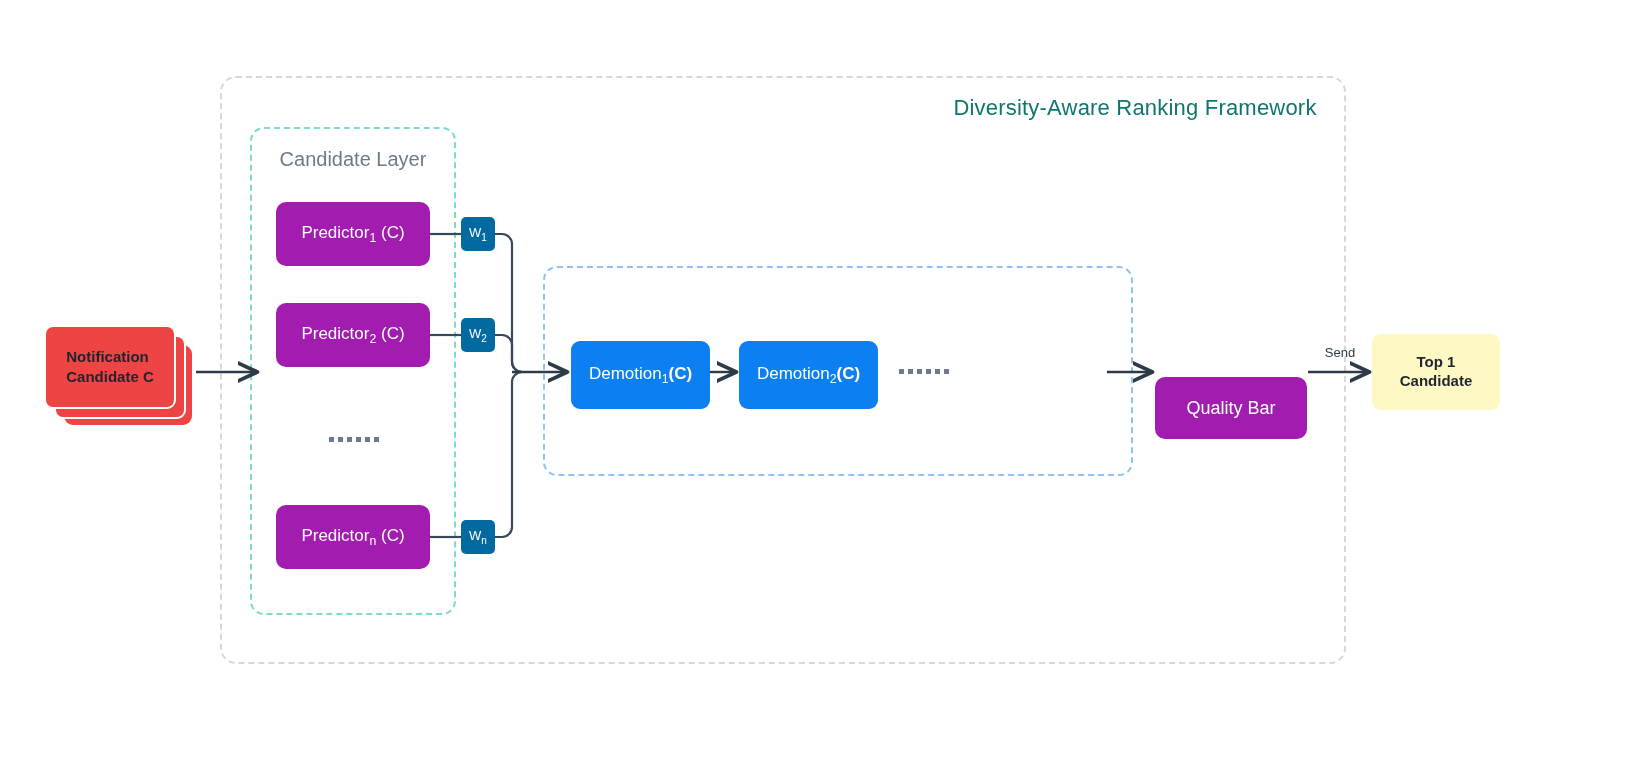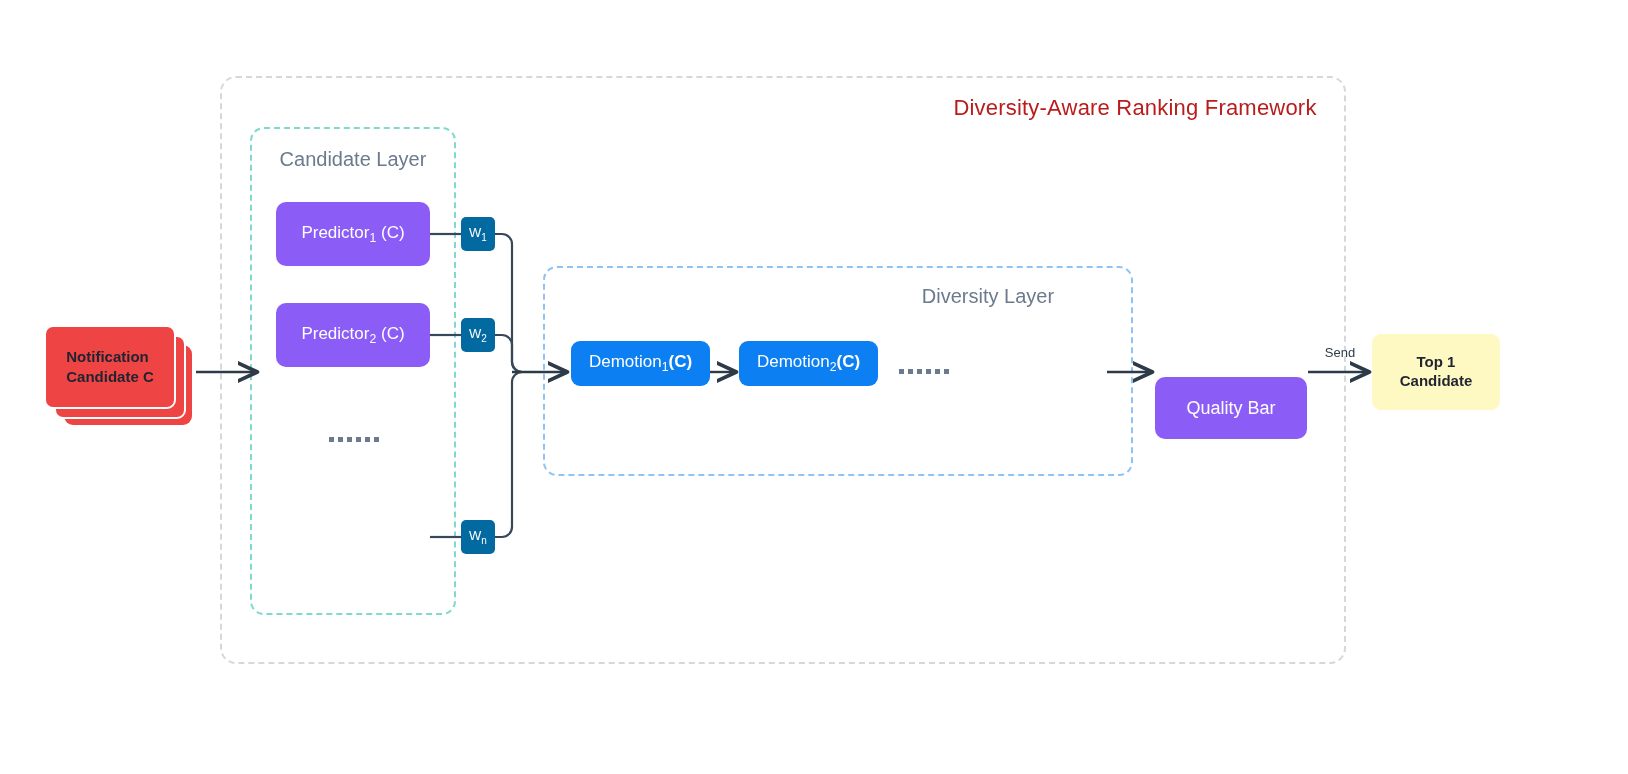--- a/index.html
+++ b/index.html
@@ -28,21 +28,21 @@
     border: 2px dashed #d4d7dc;
     border-radius: 16px;
     box-sizing: border-box;
   }
   #framework-title {
     left: 940px;
     top: 95px;
     width: 390px;
     text-align: center;
     font-size: 22px;
-    color: #b91c1c;
+    color: #0f766e;
     letter-spacing: .2px;
     white-space: nowrap;
   }
 
   
   #modeling-layer-container {
     left: 250px;
     top: 127px;
     width: 206px;
     height: 488px;
@@ -83,33 +83,33 @@
   
   .node {
     display: flex;
     align-items: center;
     justify-content: center;
     border-radius: 10px;
     box-sizing: border-box;
     text-align: center;
     line-height: 1.25;
   }
-  .teal  { background: #8b5cf6; color: #ffffff; justify-content: center; }
+  .teal  { background: #a21caf; color: #ffffff; justify-content: center; }
   .blue  { background: #0c7ff2; color: #ffffff; }
   .yellow{ background: #fef9c3; color: #1f2430; font-weight: bold; }
 
   .predictor {
     left: 276px;
     width: 154px;
     height: 64px;
     font-size: 17px;
   }
   .demotion {
     top: 341px;
-    height: 45px;
+    height: 68px;
     font-size: 17px;
     border-radius: 9px;
   }
 
   #quality-bar-node {
     left: 1155px;
     top: 341px;
     width: 152px;
     height: 62px;
     font-size: 18px;
@@ -203,21 +203,20 @@
 
 <div id="canvas">
 
   <div class="abs" id="framework-container"></div>
   <div class="abs" id="framework-title">Diversity-Aware Ranking Framework</div>
 
   <div class="abs" id="modeling-layer-container"></div>
   <div class="abs" id="modeling-layer-title">Candidate Layer</div>
 
   <div class="abs" id="diversity-layer-container"></div>
-  <div class="abs" id="diversity-layer-title">Diversity Layer</div>
 
   <svg class="abs" id="connectors" viewBox="0 0 1628 774">
     <defs>
       <marker id="arrow" markerWidth="9" markerHeight="9" refX="7.4" refY="4.5" orient="auto" markerUnits="strokeWidth">
         <path d="M0,0.8 L8,4.5 L0,8.2" fill="none" stroke="#2d3a47" stroke-width="1.6" stroke-linecap="round" stroke-linejoin="round"></path>
       </marker>
     </defs>
 
     <line x1="196" y1="372" x2="256" y2="372" stroke="#2d3a47" stroke-width="2.4" marker-end="url(#arrow)"></line>
 
@@ -252,20 +251,23 @@
       </span>
     </div>
   </div>
 
   <div class="abs node teal predictor" style="top:202px">
     <span><span>Predictor</span><sub>1</sub><span> (C)</span></span>
   </div>
   <div class="abs node teal predictor" style="top:303px">
     <span><span>Predictor</span><sub>2</sub><span> (C)</span></span>
   </div>
+  <div class="abs node teal predictor" style="top:505px">
+    <span><span>Predictor</span><sub>n</sub><span> (C)</span></span>
+  </div>
 
   <div class="abs dots" id="modeling-ellipsis">
     <i></i>
       <i></i>
       <i></i>
       <i></i>
       <i></i>
       <i></i>
   </div>
 

